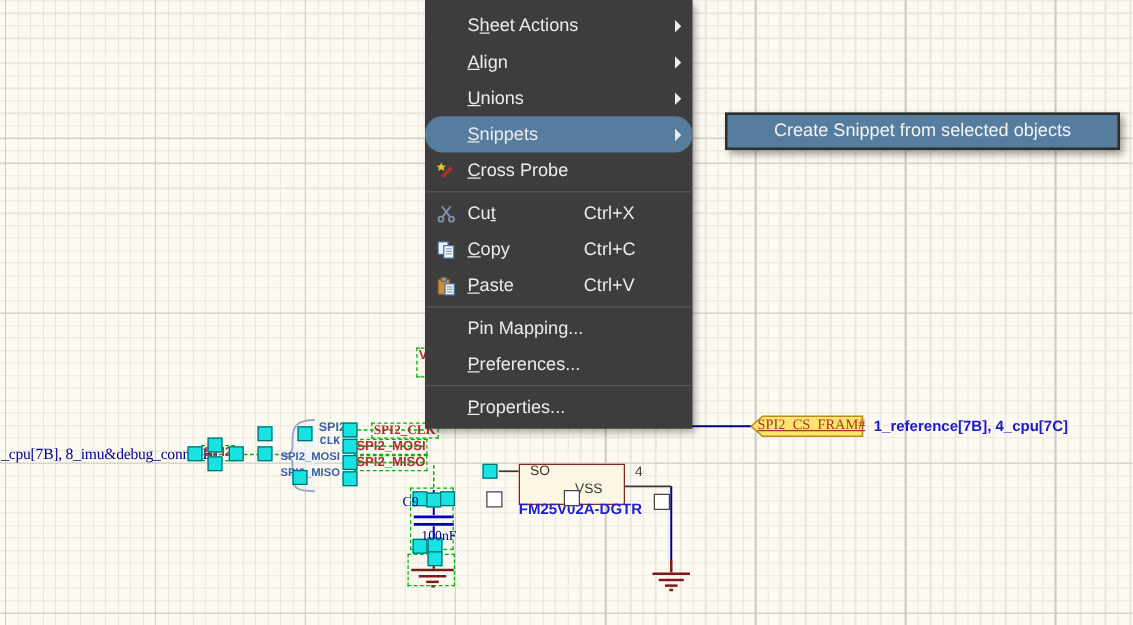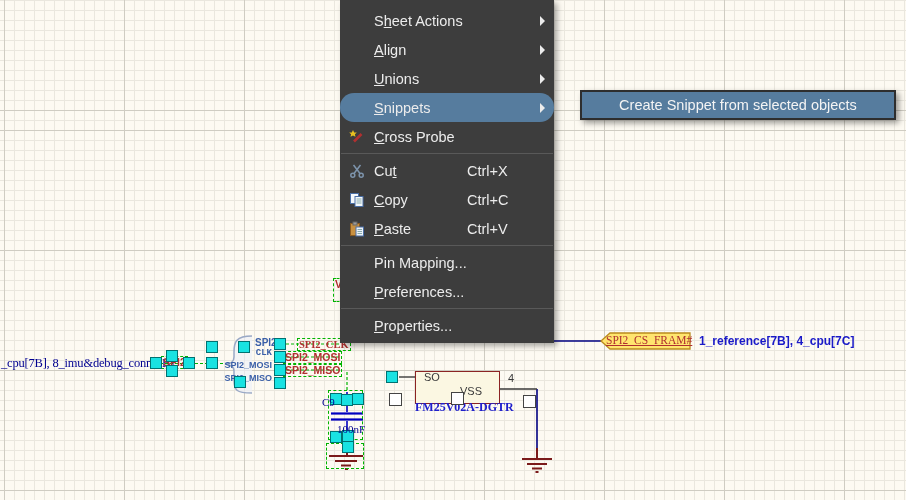--- a/index.html
+++ b/index.html
@@ -23,21 +23,21 @@
 
   
   .sheetref{font-family:"Liberation Serif",serif;color:#000090;font-size:12.5px;
     letter-spacing:-0.2px;white-space:nowrap;z-index:2;}
   .netlabel{font-size:10.5px;font-weight:bold;color:var(--netred);
     border:1px dashed var(--selgreen);line-height:11px;padding:0 1px;
     white-space:nowrap;z-index:2;}
   .hlabel{font-size:9px;font-weight:bold;color:#3a5fa8;white-space:nowrap;
     text-align:right;z-index:2;}
   .chiptext{font-size:11px;color:#3a3a3a;z-index:2;}
-  .parttext{font-size:12px;font-weight:bold;color:#2020cc;z-index:2;font-family:Liberation Serif, serif;}
+  .parttext{font-size:12px;font-weight:bold;color:#2020cc;z-index:2;}
   .captext{font-family:"Liberation Serif",serif;font-size:11px;color:#000090;z-index:4;}
   .portname{font-family:Liberation Serif, serif;font-size:11.5px;color:var(--netred);
     text-decoration:underline;text-align:center;z-index:2;white-space:nowrap;}
   .portref{font-size:12px;font-weight:bold;color:#1a1ac8;white-space:nowrap;z-index:2;}
   .chipbody{background:#fbf7e2;border:1px solid #8b2323;z-index:1;}
   .selbox{border:1px dashed var(--selgreen);z-index:2;}
   .h{position:absolute;width:12px;height:12px;background:var(--handle);
     border:1px solid #007272;z-index:3;}
   .hw{position:absolute;width:13px;height:13px;background:#fff;
     border:1px solid #444;z-index:3;}

